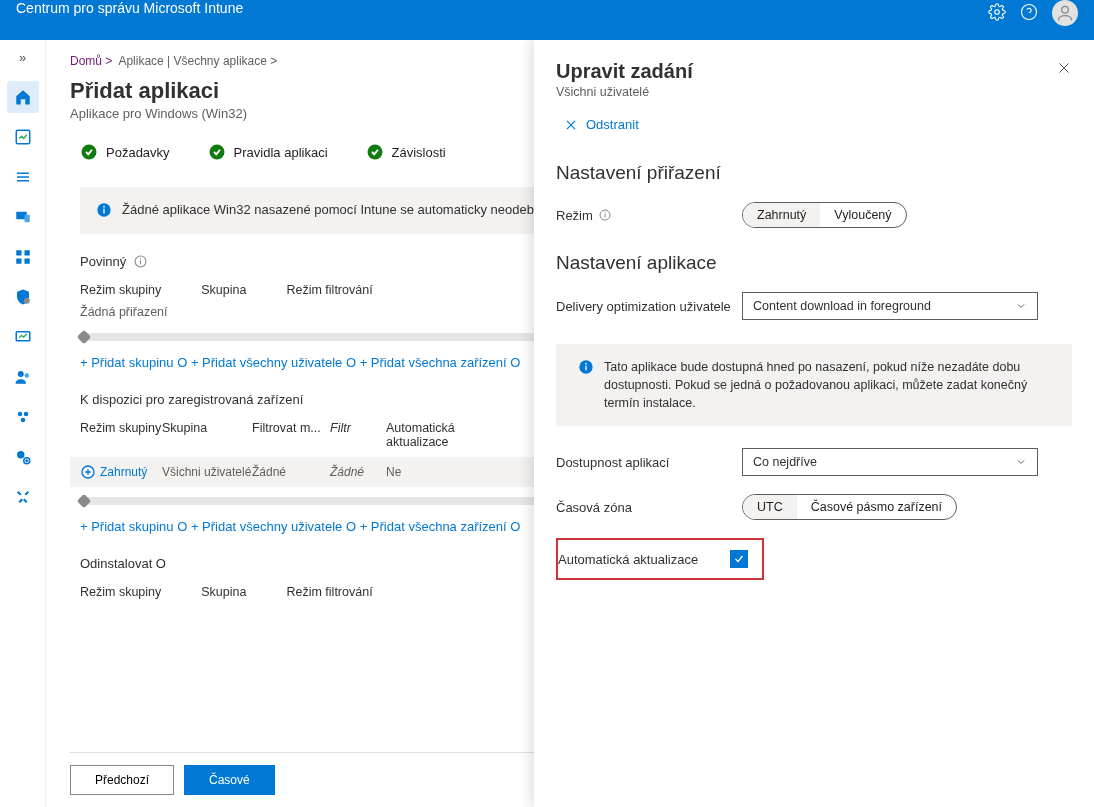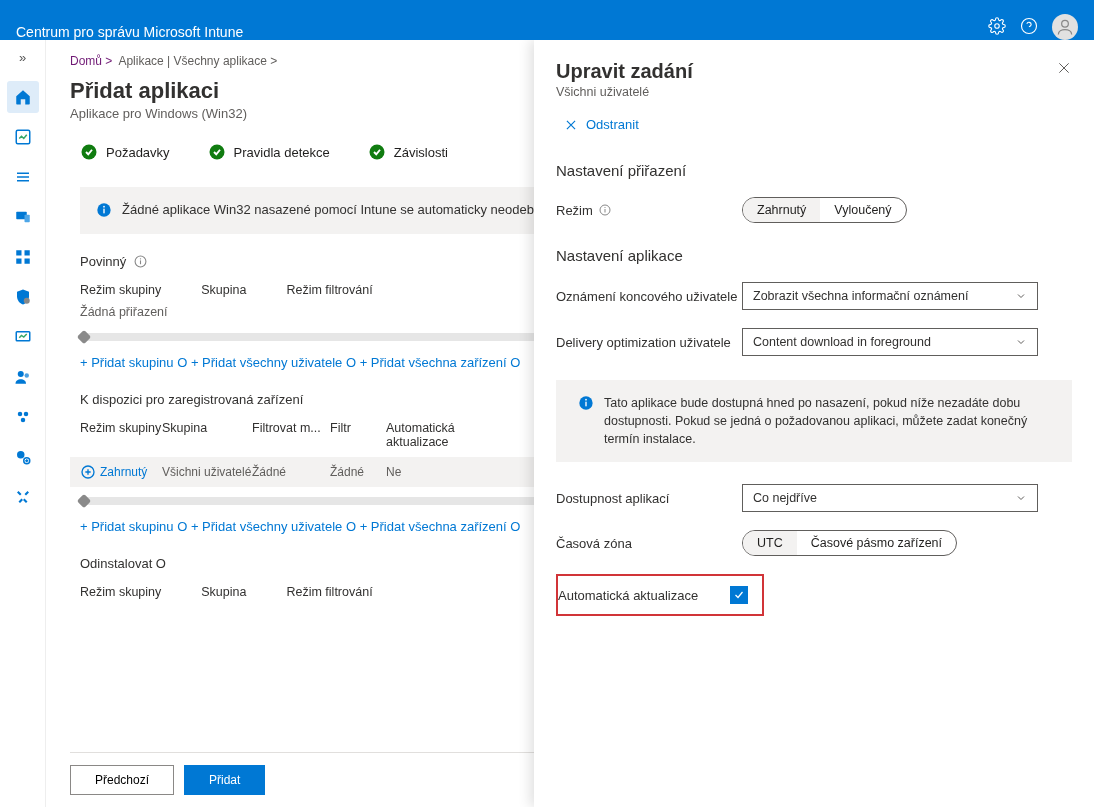--- a/index.html
+++ b/index.html
@@ -1,18 +1,18 @@
 <!DOCTYPE html>
 <html><head>
 <meta charset="utf-8">
 <style>
 * { margin: 0; padding: 0; box-sizing: border-box; font-family: "Segoe UI", Arial, sans-serif; }
 body { width: 1094px; height: 807px; overflow: hidden; background: #fff; font-size: 13px; color: #323130; }
 
-.topbar { height: 40px; background: #0078d4; color: #fff; display: flex; align-items: flex-end; padding: 0 16px; justify-content: space-between; }
+.topbar { height: 40px; background: #0078d4; color: #fff; display: flex; align-items: flex-start; padding: 0 16px; justify-content: space-between; }
 .topbar-title { font-size: 14px; }
 .topbar-icons { display: flex; gap: 14px; align-items: center; }
 .topbar-icons svg { width: 18px; height: 18px; fill: none; stroke: #fff; stroke-width: 1.5; }
 .avatar { width: 26px; height: 26px; border-radius: 50%; background: #e1e1e1; display: flex; align-items: center; justify-content: center; }
 .avatar svg { width: 20px; height: 20px; stroke: #888; }
 
 .shell { display: flex; height: calc(100% - 40px); }
 
 .sidebar { width: 46px; background: #fff; border-right: 1px solid #eee; display: flex; flex-direction: column; align-items: center; padding-top: 6px; gap: 8px; }
 .collapse-btn { font-size: 13px; color: #555; padding: 4px 0 8px; }
@@ -44,40 +44,40 @@
 .hr-track::before { content: ""; position: absolute; left: -1px; top: -1px; width: 10px; height: 10px; background: #8a8a8a; border-radius: 2px; transform: rotate(45deg); }
 
 .link-row { color: #0078d4; font-size: 13px; padding: 0 10px 22px; }
 
 .sub-head { font-size: 13px; padding: 0 10px 14px; }
 
 .tbl2-head { display: flex; font-size: 12.5px; color: #323130; padding: 0 10px 8px; gap: 0; }
 .tbl2-head > div, .tbl2-row > div { width: 82px; }
 .tbl2-head > div:nth-child(2), .tbl2-row > div:nth-child(2) { width: 90px; }
 .tbl2-head > div:nth-child(3), .tbl2-row > div:nth-child(3) { width: 78px; }
-.tbl2-head > div:nth-child(4), .tbl2-row > div:nth-child(4) { width: 56px; }
+.tbl2-head > div:nth-child(4), .tbl2-row > div:nth-child(4) { width: 56px; font-style: italic; }
 .tbl2-head > div:nth-child(5), .tbl2-row > div:nth-child(5) { width: 130px; }
 .tbl2-row { display: flex; font-size: 12px; color: #605e5c; background: #f3f2f1; padding: 7px 10px; align-items: center; margin: 0 0 4px; }
 .tbl2-row .rowmode { display: flex; align-items: center; gap: 4px; color: #0078d4; }
 .tbl2-row .rowmode svg { width: 16px; height: 16px; }
 
 .footer-bar { border-top: 1px solid #e1dfdd; padding: 12px 0 0; margin-top: auto; margin-bottom: 12px; display: flex; gap: 10px; }
 .btn { height: 30px; padding: 0 24px; font-size: 12px; border: 1px solid #8a8886; background: #fff; cursor: pointer; }
 .btn.primary { background: #0078d4; color: #fff; border-color: #0078d4; }
 
 
 .flyout { position: absolute; top: 0; right: 0; bottom: 0; width: 560px; background: #fff; box-shadow: -4px 0 12px rgba(0,0,0,.12); padding: 20px 22px 14px; display: flex; flex-direction: column; overflow: hidden; }
 .fly-hdr { display: flex; justify-content: space-between; align-items: flex-start; }
 .fly-title { font-size: 20px; font-weight: 600; }
 .fly-sub { font-size: 12.5px; color: #605e5c; margin-top: 2px; }
 .close-x { width: 16px; height: 16px; color: #605e5c; cursor: pointer; }
 .remove-link { display: flex; align-items: center; gap: 8px; color: #0078d4; font-size: 13px; margin: 18px 0 24px 8px; }
 .remove-link .x-icon { color: #0078d4; }
 
-.fgroup-title { font-size: 15px; color: #323130; margin: 6px 0 18px; }
+.fgroup-title { font-size: 19px; color: #323130; margin: 6px 0 18px; }
 .frow { display: flex; align-items: center; margin-bottom: 18px; }
 .frow .label { width: 186px; font-size: 13px; color: #323130; display: flex; align-items: center; gap: 6px; }
 .frow .label svg { width: 12px; height: 12px; }
 .frow .control { flex: 1; }
 
 .pill-toggle { border: 1px solid #605e5c; border-radius: 20px; height: 26px; display: inline-flex; align-items: center; overflow: hidden; font-size: 12.5px; }
 .pill-toggle .opt { padding: 0 14px; height: 100%; display: flex; align-items: center; color: #201f1e; }
 .pill-toggle .opt.sel { background: #f3f2f1; }
 
 .dropdown { width: 296px; height: 28px; border: 1px solid #605e5c; display: flex; align-items: center; justify-content: space-between; padding: 0 10px; font-size: 12.5px; color: #323130; }
@@ -209,21 +209,21 @@
               <circle cx="12" cy="12" r="10" fill="#107c10"></circle>
               <path d="M8 12l3 3 5-6" stroke="#fff" stroke-width="2.5" fill="none"></path>
             </svg>
             <span>Požadavky</span>
           </div>
         <div class="wstep">
             <svg viewBox="0 0 24 24">
               <circle cx="12" cy="12" r="10" fill="#107c10"></circle>
               <path d="M8 12l3 3 5-6" stroke="#fff" stroke-width="2.5" fill="none"></path>
             </svg>
-            <span>Pravidla detekce</span>
+            <span>Pravidla aplikaci</span>
           </div>
         <div class="wstep">
             <svg viewBox="0 0 24 24">
               <circle cx="12" cy="12" r="10" fill="#107c10"></circle>
               <path d="M8 12l3 3 5-6" stroke="#fff" stroke-width="2.5" fill="none"></path>
             </svg>
             <span>Závislosti</span>
           </div>
       </div>
 
@@ -279,21 +279,21 @@
 
       <div class="sub-head">Odinstalovat O</div>
       <div class="tbl-head">
         <div>Režim skupiny</div>
         <div>Skupina</div>
         <div>Režim filtrování</div>
       </div>
 
       <div class="footer-bar">
         <button class="btn">Předchozí</button>
-        <button class="btn primary">Přidat</button>
+        <button class="btn primary">Časové</button>
       </div>
     </div>
 
     <div class="flyout">
       <div class="fly-hdr">
         <div>
           <div class="fly-title">Upravit zadání</div>
           <div class="fly-sub">Všichni uživatelé</div>
         </div>
         <svg class="close-x" viewBox="0 0 24 24">
@@ -322,31 +322,20 @@
           </div>
         <div class="control">
           <div class="pill-toggle">
             <div class="opt sel">Zahrnutý</div>
             <div class="opt">Vyloučený</div>
           </div>
         </div>
       </div>
 
       <div class="fgroup-title">Nastavení aplikace</div>
-      <div class="frow">
-        <div class="label">Oznámení koncového uživatele</div>
-        <div class="control">
-          <div class="dropdown">
-            <span>Zobrazit všechna informační oznámení</span>
-            <svg viewBox="0 0 24 24">
-                <path d="M6 9l6 6 6-6" fill="none" stroke="#605e5c" stroke-width="2"></path>
-              </svg>
-          </div>
-        </div>
-      </div>
       <div class="frow">
         <div class="label">Delivery optimization uživatele</div>
         <div class="control">
           <div class="dropdown">
             <span>Content download in foreground</span>
             <svg viewBox="0 0 24 24">
                 <path d="M6 9l6 6 6-6" fill="none" stroke="#605e5c" stroke-width="2"></path>
               </svg>
           </div>
         </div>

